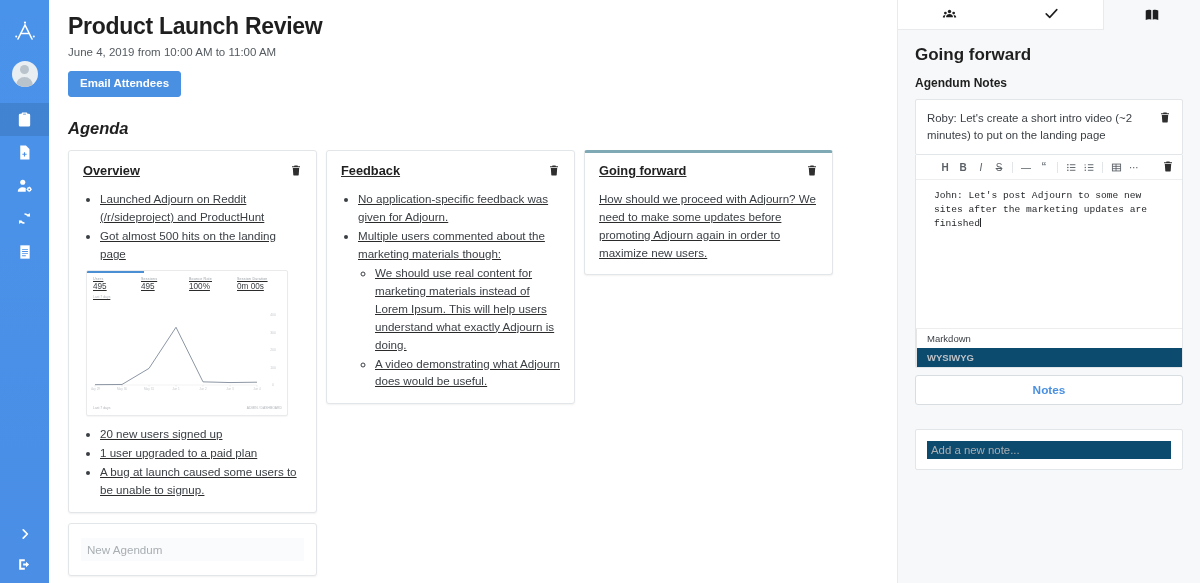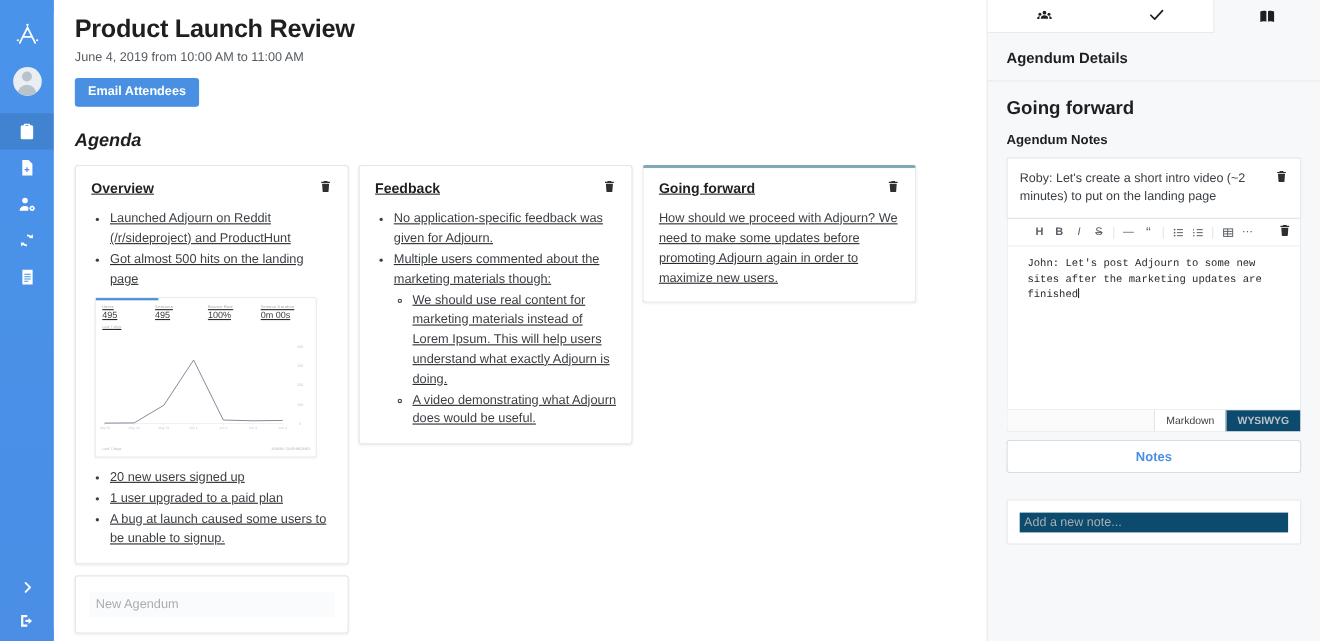--- a/index.html
+++ b/index.html
@@ -185,21 +185,21 @@
   .tb-sep { width: 1px; height: 11px; background: #e3e6e8; margin: 0 4px; }
   .tb-trash { position:absolute; right: 8px; top: 4px; color:#2f2f2f; cursor:pointer; }
   .editor-area {
     min-height: 148px;
     padding: 9px 10px 4px 18px;
     font-family: "Liberation Mono", "DejaVu Sans Mono", monospace;
     font-size: 9.6px; line-height: 1.45; color: #26282b;
     white-space: pre-wrap;
   }
   .caret { display:inline-block; width:1px; height:9px; background:#26282b; vertical-align:-1px; }
-  .mode-row { display: flex; justify-content: flex-end; align-items: stretch; border-top: 1px solid #ededed; }
+  .mode-row { display: flex; justify-content: flex-end; align-items: stretch; border-top: 1px solid #ededed; flex-direction: column; }
   .mode-row .spacer { flex: 1 1 auto; background: #fbfbfb; }
   .mode-btn {
     font-size: 9.5px; padding: 4px 10px; cursor: pointer;
     border-left: 1px solid #e5e5e5;
   }
   .mode-btn.on { background: #ffffff; color: #3a3f44; }
   .mode-btn.off { background: #0c4a6e; color: #bfc3c7; font-weight: bold; }
 
   .save-btn {
     display: block; width: 100%; margin-top: 7px;
@@ -450,21 +450,20 @@
         </div>
       </div>
       <div class="tab-extra">
         <svg width="16" height="16" viewBox="0 0 24 24" fill="currentColor">
           <path d="M2.6 5.2c2.6-1.1 5.4-1.3 8.3-.4v14.2c-2.9-.9-5.7-.7-8.3.4V5.2z"></path>
           <path d="M21.4 5.2c-2.6-1.1-5.4-1.3-8.3-.4v14.2c2.9-.9 5.7-.7 8.3.4V5.2z"></path>
         </svg>
       </div>
     </div>
 
-    <div class="panel-head">Agendum Details</div>
 
     <div class="panel-body">
       <div class="panel-title">Going forward</div>
       <div class="panel-sub">Agendum Notes</div>
 
       <div class="note">
         <div class="note-text">Roby: Let's create a short intro video (~2 minutes) to put on the landing page</div>
         <span class="trash">
           <svg width="12" height="13" viewBox="0 0 24 24" fill="currentColor">
             <path d="M9 2h6l.9 1.6H20v2H4v-2h4.1L9 2z"></path>

